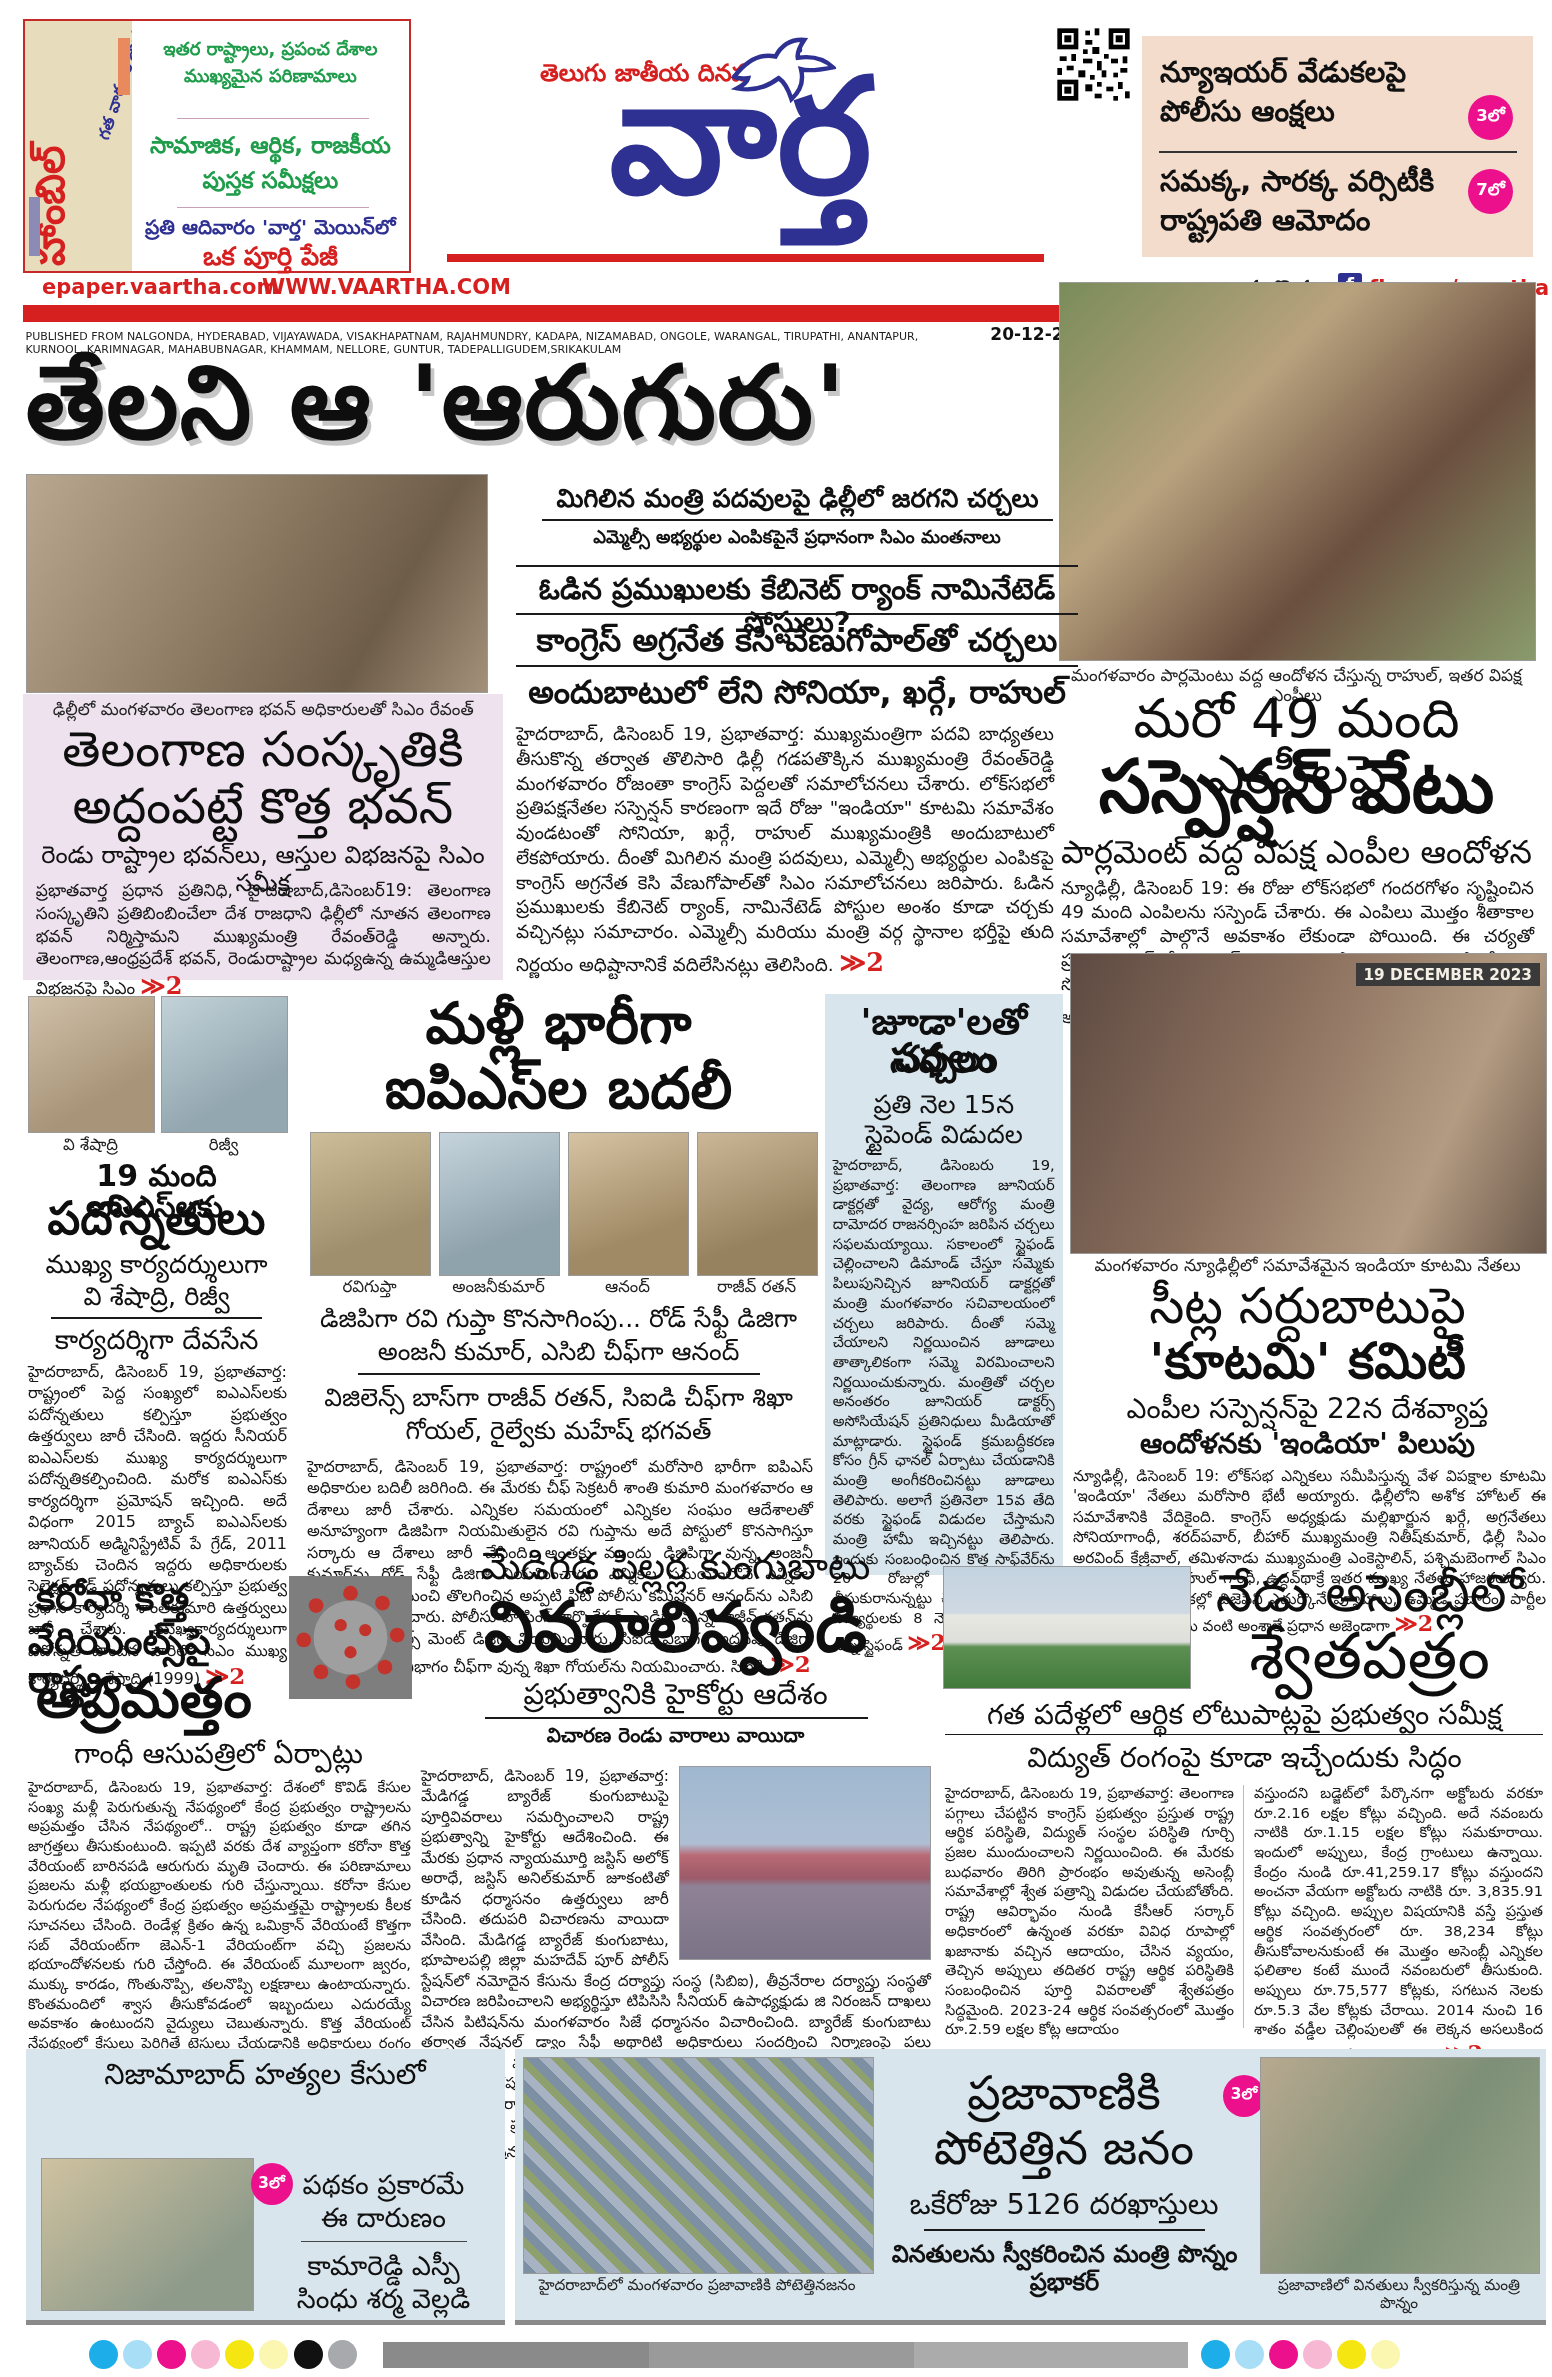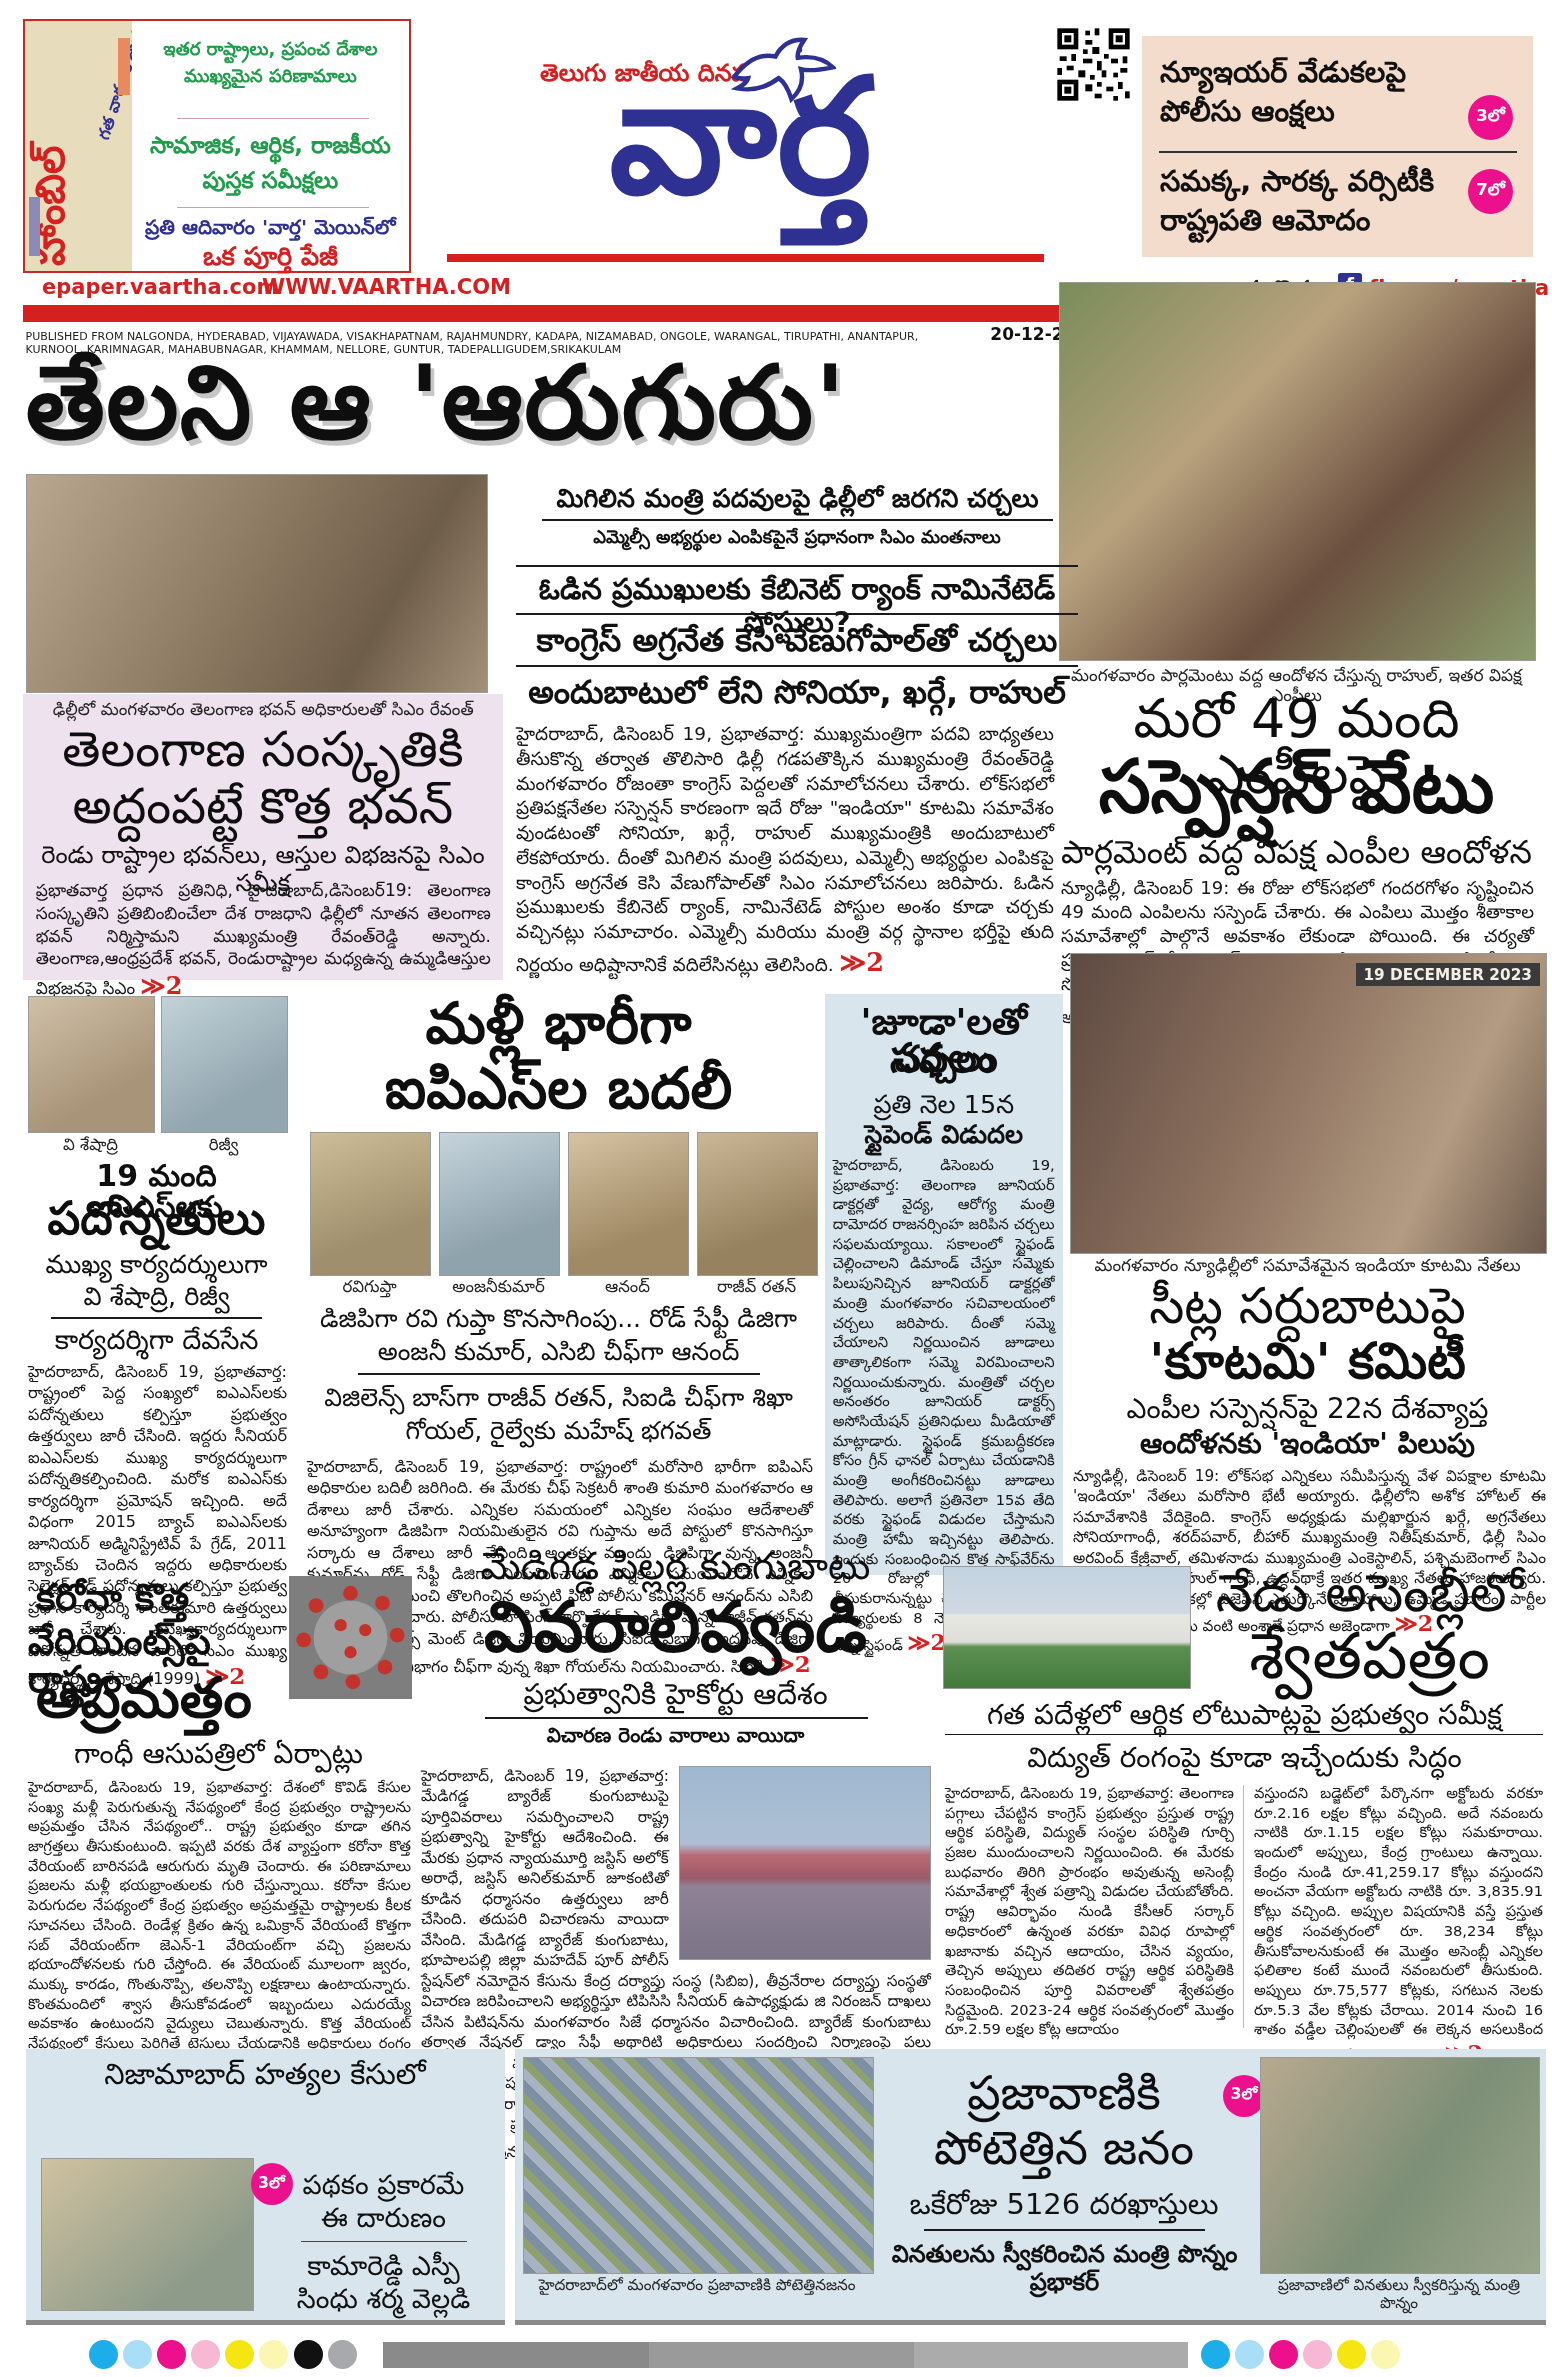--- a/index.html
+++ b/index.html
@@ -184,21 +184,21 @@
   <div class="s sub ctr" style="left:305px;top:1382px;width:507px;font-size:25px;font-weight:normal;line-height:1.3;">విజిలెన్స్ బాస్‌గా రాజీవ్ రతన్, సిఐడి చీఫ్‌గా శిఖా గోయల్, రైల్వేకు మహేష్ భగవత్</div>
   <div class="s bodytxt" style="left:307px;top:1456px;width:506px;height:116px;font-size:16px;">
     <span>హైదరాబాద్, డిసెంబర్ 19, ప్రభాతవార్త: రాష్ట్రంలో మరోసారి భారీగా ఐపిఎస్ అధికారుల బదిలీ జరిగింది. ఈ మేరకు చీఫ్ సెక్రటరీ శాంతి కుమారి మంగళవారం ఆ దేశాలు జారీ చేశారు. ఎన్నికల సమయంలో ఎన్నికల సంఘం ఆదేశాలతో అనూహ్యంగా డిజిపిగా నియమితులైన రవి గుప్తాను అదే పోస్టులో కొనసాగిస్తూ సర్కారు ఆ దేశాలు జారీ చేసింది. అంతకు ముందు డిజిపిగా వున్న అంజనీ కుమార్‌ను రోడ్ సేఫ్టీ డిజిగా నియమించారు. ఎన్నికల సమయంలోనే ఎన్నికల సంఘం విధుల నుంచి తొలగించిన అప్పటి సిటీ పోలీసు కమిషనర్ ఆనంద్‌ను ఎసిబి డిజిగా నియమించారు. పోలీసు హౌసింగ్ కార్పొరేషన్ ఎండిగా వున్న రాజీవ్ రతన్‌ను విజిలెన్స్ ఎన్‌ఫోర్స్ మెంట్ డిజిగా నియమించారు. సిఐడి విభాగం అదనపు డిజిగా మహిళా భద్రత విభాగం చీఫ్‌గా వున్న శిఖా గోయల్‌ను నియమించారు. సిఐడి</span>
     <span class="cont" style="font-size:23px;">≫2</span>
   </div>
 
   <div class="s boxblue" style="left:825px;top:994px;width:238px;height:581px;">
     <div class="s hl ctr" style="left:3.8px;top:9px;width:230px;font-size:36px;">'జూడా'లతో చర్చలు</div>
     <div class="s hl ctr" style="left:3.8px;top:43px;width:230px;font-size:41px;">సఫలం</div>
     <div class="s sub ctr" style="left:3.8px;top:96px;width:230px;font-size:25.5px;font-weight:normal;">ప్రతి నెల 15న</div>
-    <div class="s sub ctr" style="left:3.8px;top:126px;width:230px;font-size:25.5px;font-weight:bold;">స్టైపెండ్ విడుదల</div>
+    <div class="s sub ctr" style="left:3.8px;top:126px;width:230px;font-size:25.5px;font-weight:normal;">స్టైపెండ్ విడుదల</div>
     <div class="s bodytxt" style="left:7.7px;top:161px;width:222px;height:409px;font-size:14.7px;">
       <span>హైదరాబాద్, డిసెంబరు 19, ప్రభాతవార్త: తెలంగాణ జూనియర్ డాక్టర్లతో వైద్య, ఆరోగ్య మంత్రి దామోదర రాజనర్సింహ జరిపిన చర్చలు సఫలమయ్యాయి. సకాలంలో స్టైఫండ్ చెల్లించాలని డిమాండ్ చేస్తూ సమ్మెకు పిలుపునిచ్చిన జూనియర్ డాక్టర్లతో మంత్రి మంగళవారం సచివాలయంలో చర్చలు జరిపారు. దీంతో సమ్మె చేయాలని నిర్ణయించిన జూడాలు తాత్కాలికంగా సమ్మె విరమించాలని నిర్ణయించుకున్నారు. మంత్రితో చర్చల అనంతరం జూనియర్ డాక్టర్స్ అసోసియేషన్ ప్రతినిధులు మీడియాతో మాట్లాడారు. స్టైఫండ్ క్రమబద్ధీకరణ కోసం గ్రీన్ ఛానల్ ఏర్పాటు చేయడానికి మంత్రి అంగీకరించినట్టు జూడాలు తెలిపారు. అలాగే ప్రతినెలా 15వ తేది వరకు స్టైఫండ్ విడుదల చేస్తామని మంత్రి హామీ ఇచ్చినట్టు తెలిపారు. ఇందుకు సంబంధించిన కొత్త సాఫ్ట్‌వేర్‌ను 20 రోజుల్లో అందుబాటులోకి తీసుకురానున్నట్టు చెప్పారు. పిజిఎన్‌బీ విద్యార్థులకు 8 నెలలుగా పెండింగ్‌లో ఉన్న స్టైఫండ్</span>
       <span class="cont" style="font-size:22px;">≫2</span>
     </div>
   </div>
 
   <div class="ph" style="left:1070px;top:953px;width:475px;height:299px;background:linear-gradient(115deg,#5e4a42 0%,#8a6f5d 40%,#b39b82 75%,#6d5a4c 100%);">
     <div style="position:absolute;right:6.4px;top:9px;color:#f5f0e6;background:#3a3a3a;padding:2.6px 7.7px;font-size:15.3px;font-weight:bold;">19 DECEMBER 2023</div>
   </div>
   <div class="s cap" style="left:1070px;top:1255px;width:475px;font-size:17px;">మంగళవారం న్యూఢిల్లీలో సమావేశమైన ఇండియా కూటమి నేతలు</div>

